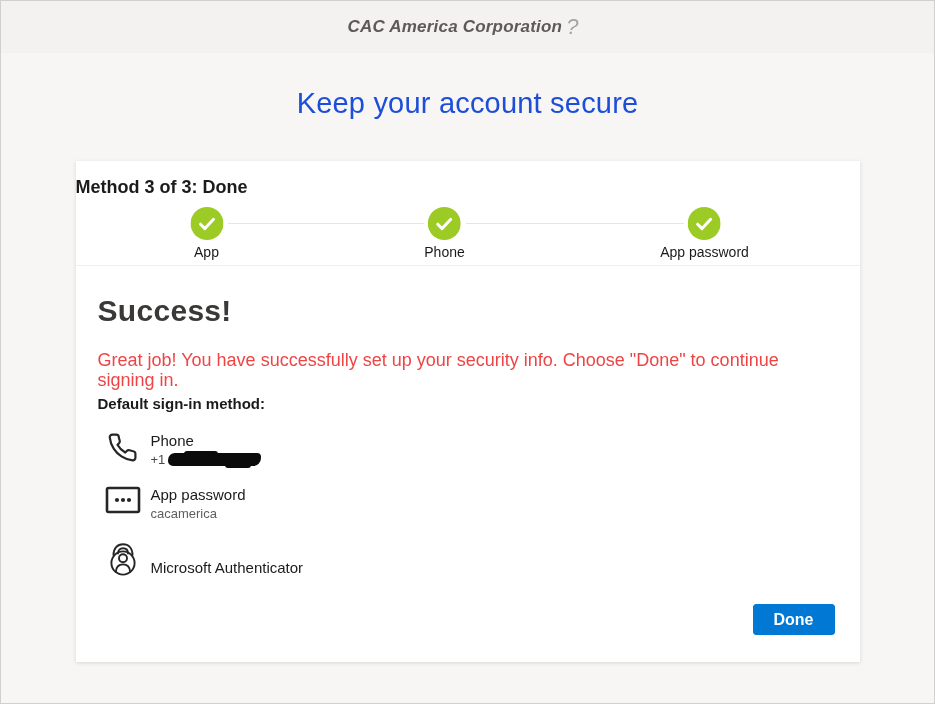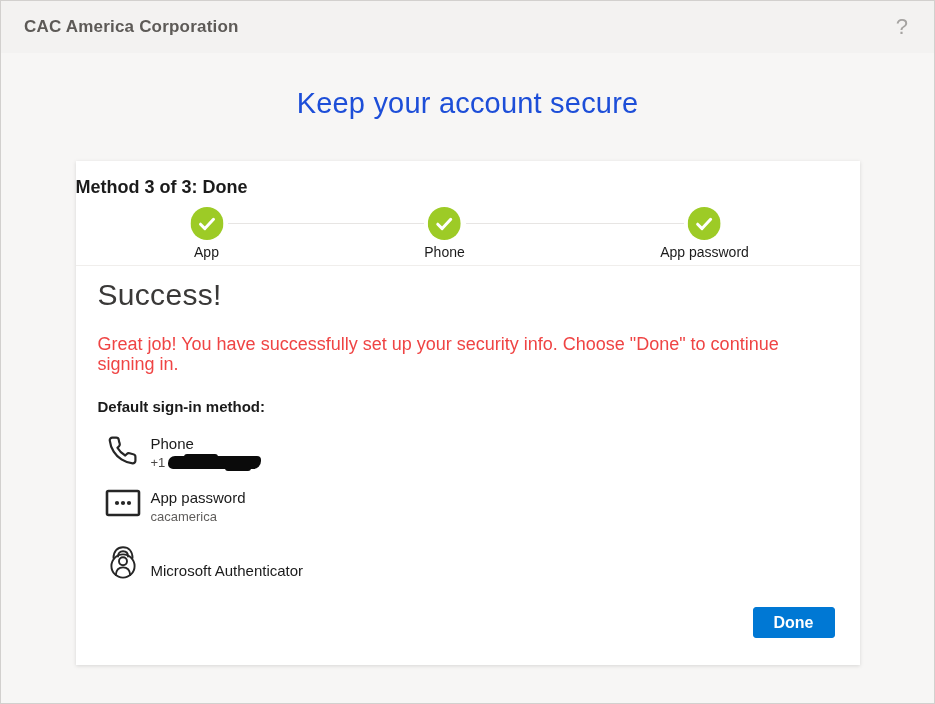--- a/index.html
+++ b/index.html
@@ -14,22 +14,23 @@
     border: 1px solid #d2d0ce;
     background: #f7f6f5;
     position: relative;
   }
   
   .topbar {
     height: 52px;
     background: #f3f2f1;
     display: flex;
     align-items: center;
-    justify-content: space-between;
-    padding: 0 22px 0 23px;
+    justify-content: center;
+    padding: 0 22px 0 17px;
+    font-style: italic;
   }
   .org-name {
     font-size: 17px;
     font-weight: 700;
     color: #5d5a57;
     letter-spacing: .2px;
   }
   .help-icon {
     font-size: 22px;
     font-weight: 300;
@@ -92,34 +93,34 @@
   .step.s3 { left: 629px; }
   .step-label {
     font-size: 14px;
     color: #1b1b1b;
     white-space: nowrap;
   }
   .check-circle { width: 33px; height: 33px; display: block; }
   
   .content { padding: 0 22px 27px; }
   .success-heading {
-    margin-top: 12px;
+    margin-top: 28px;
     font-size: 30px;
-    font-weight: 400;
+    font-weight: 700;
     color: #3a3938;
     letter-spacing: .3px;
   }
   .success-message {
     margin-top: 22px;
     font-size: 18px;
     color: #ef4444;
     line-height: 20px;
   }
   .default-method-label {
-    margin-top: 23px;
+    margin-top: 4px;
     font-size: 15px;
     font-weight: 700;
     color: #1b1b1b;
     line-height: 20px;
   }
   .methods { margin-top: 18px; margin-left: 7px; }
   .method-row {
     display: flex;
     align-items: flex-start;
     margin-bottom: 18px;

